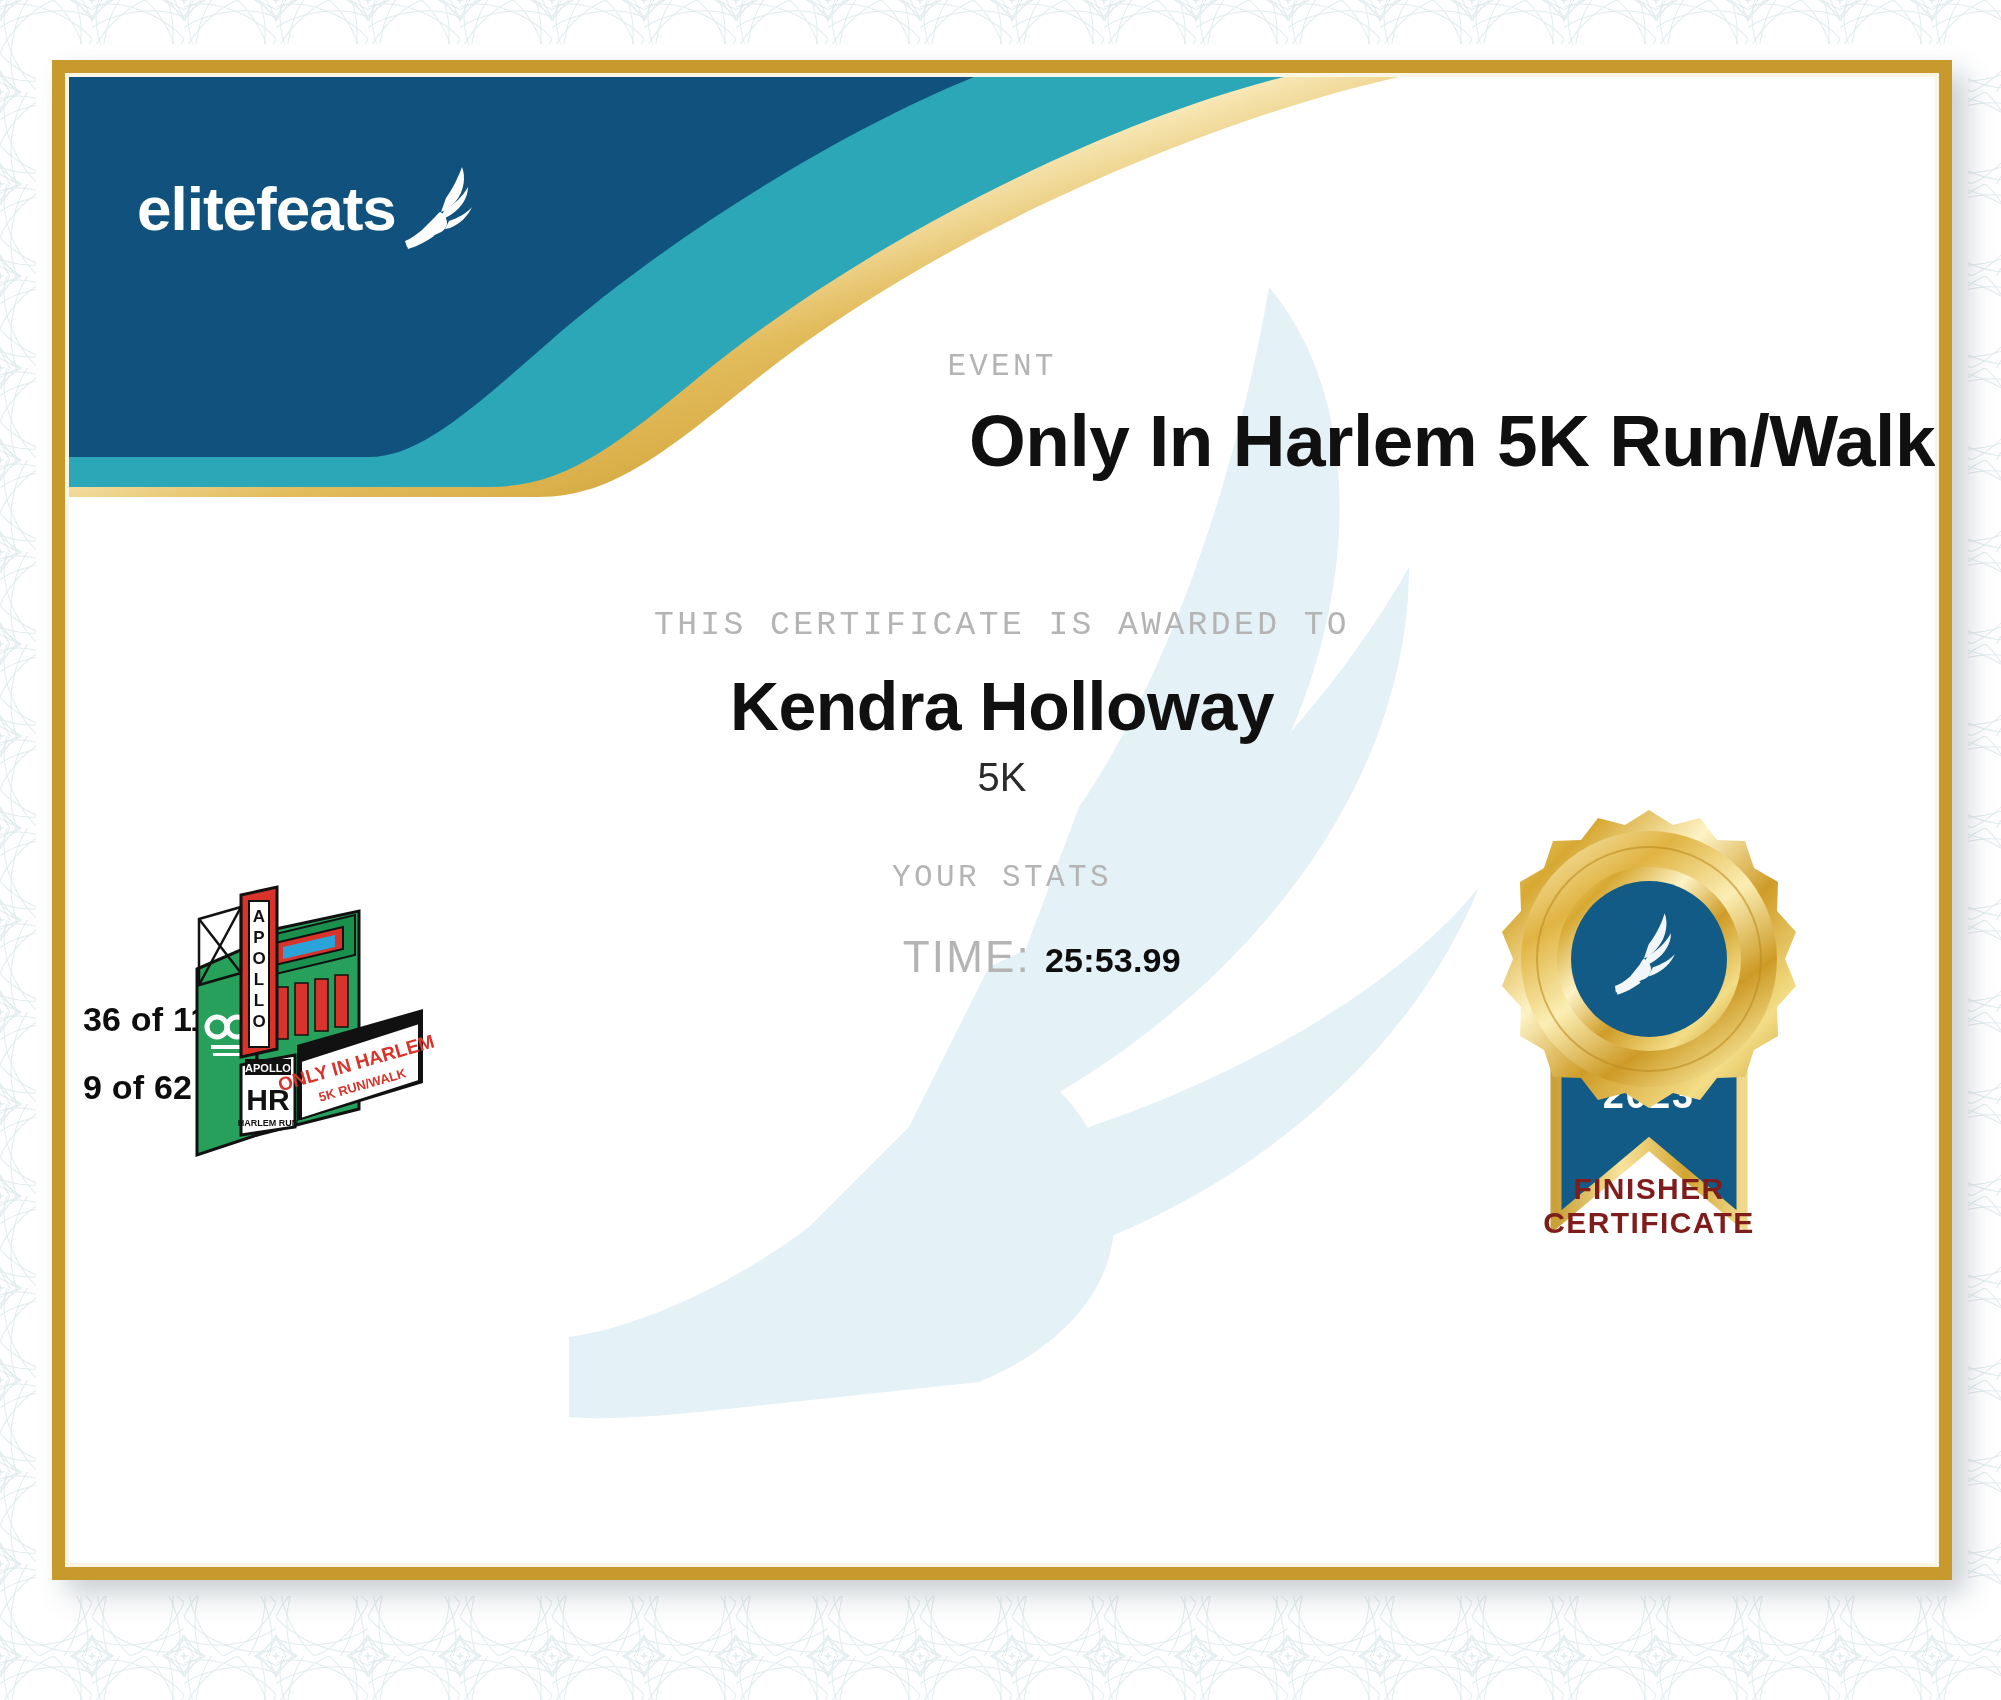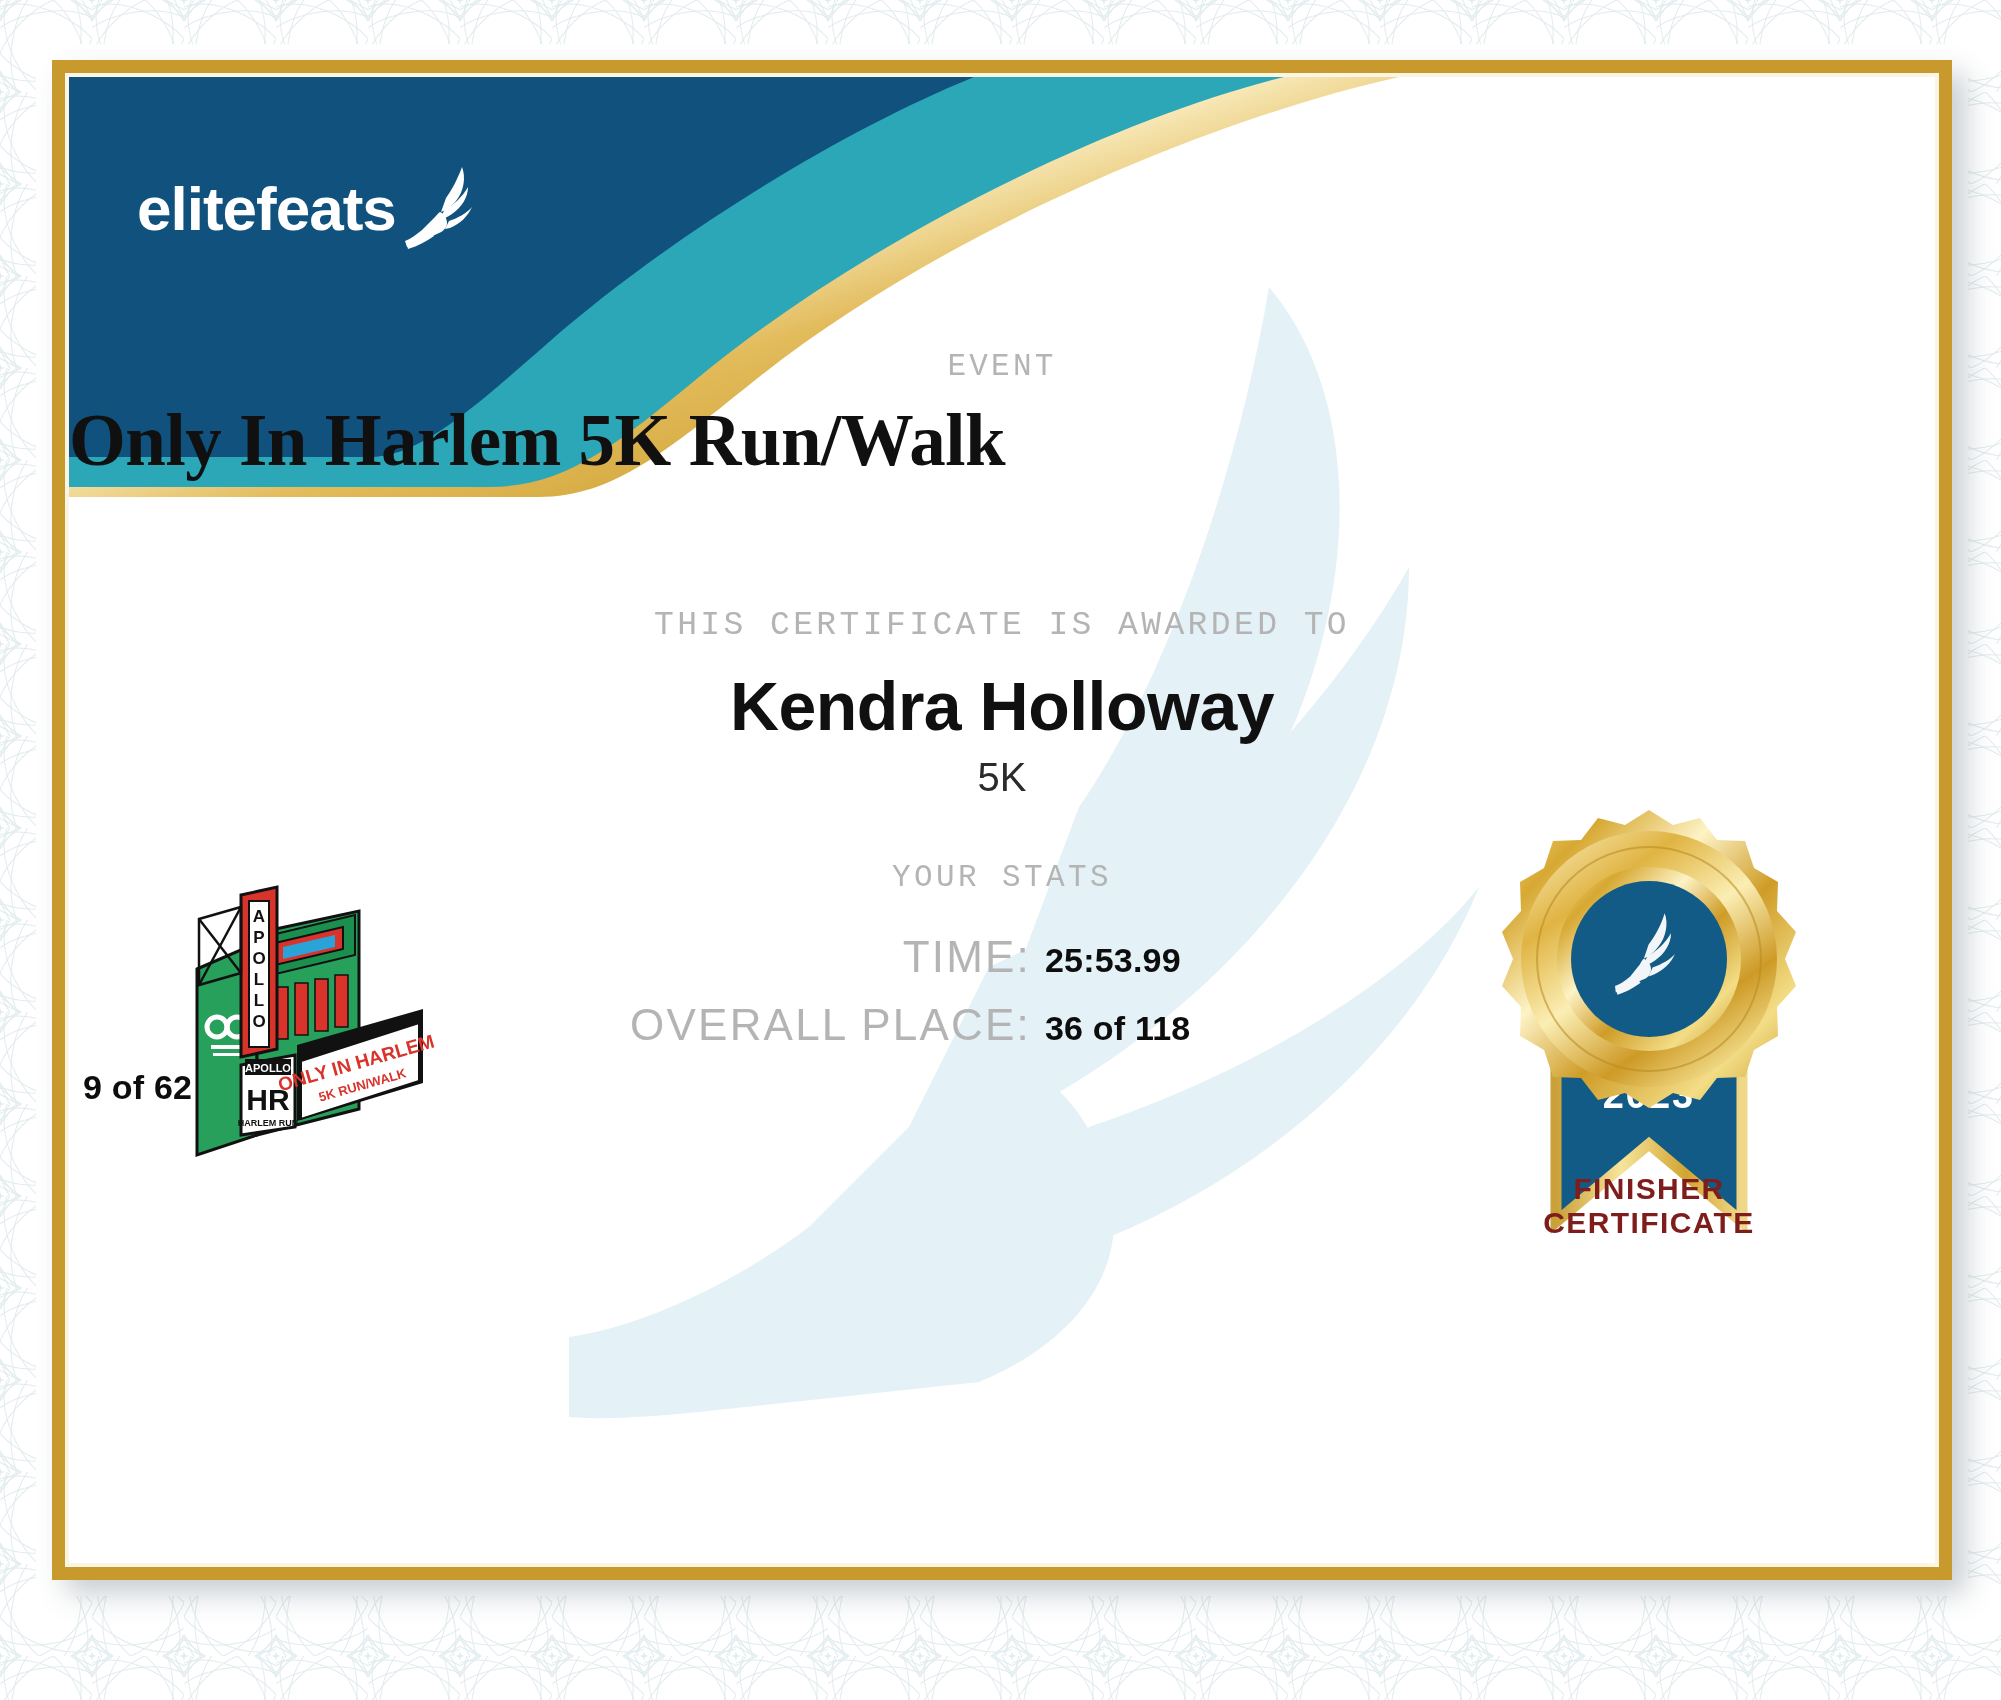--- a/index.html
+++ b/index.html
@@ -109,26 +109,26 @@
   }
 
   .event-label  { top: 272px; }
   .awarded-label{ top: 530px; font-size: 33px; letter-spacing: 3.4px; }
   .stats-label  { top: 783px; font-size: 31px; letter-spacing: 3.4px; }
 
   .event-title {
     position: absolute;
     top: 322px;
     width: 100%;
-    text-align: left;
+    text-align: right;
     color: #101010;
     font-size: 73px;
     font-weight: 700;
     letter-spacing: -0.5px;
-    font-family: Liberation Serif, serif;
+    font-family: Liberation Sans, sans-serif;
   }
 
   .recipient-name {
     position: absolute;
     top: 590px;
     width: 100%;
     text-align: center;
     color: #101010;
     font-size: 68px;
     font-weight: 700;
@@ -300,21 +300,20 @@
       <div class="recipient-sub">5K</div>
 
       <div class="label-caption stats-label">YOUR STATS</div>
 
       <div class="stats-list">
         <div class="stat-row">
           <span class="stat-label">TIME:</span>
           <span class="stat-value">25:53.99</span>
         </div>
         <div class="stat-row">
-          <span class="stat-label">OVERALL PLACE:</span>
           <span class="stat-value">36 of 118</span>
         </div>
         <div class="stat-row">
           <span class="stat-value">9 of 62</span>
         </div>
       </div>
 
       <svg class="event-logo" viewBox="0 0 260 290">
 
         <polygon points="18,92 78,66 78,258 18,278" fill="#27a05b" stroke="#111" stroke-width="3"></polygon>

